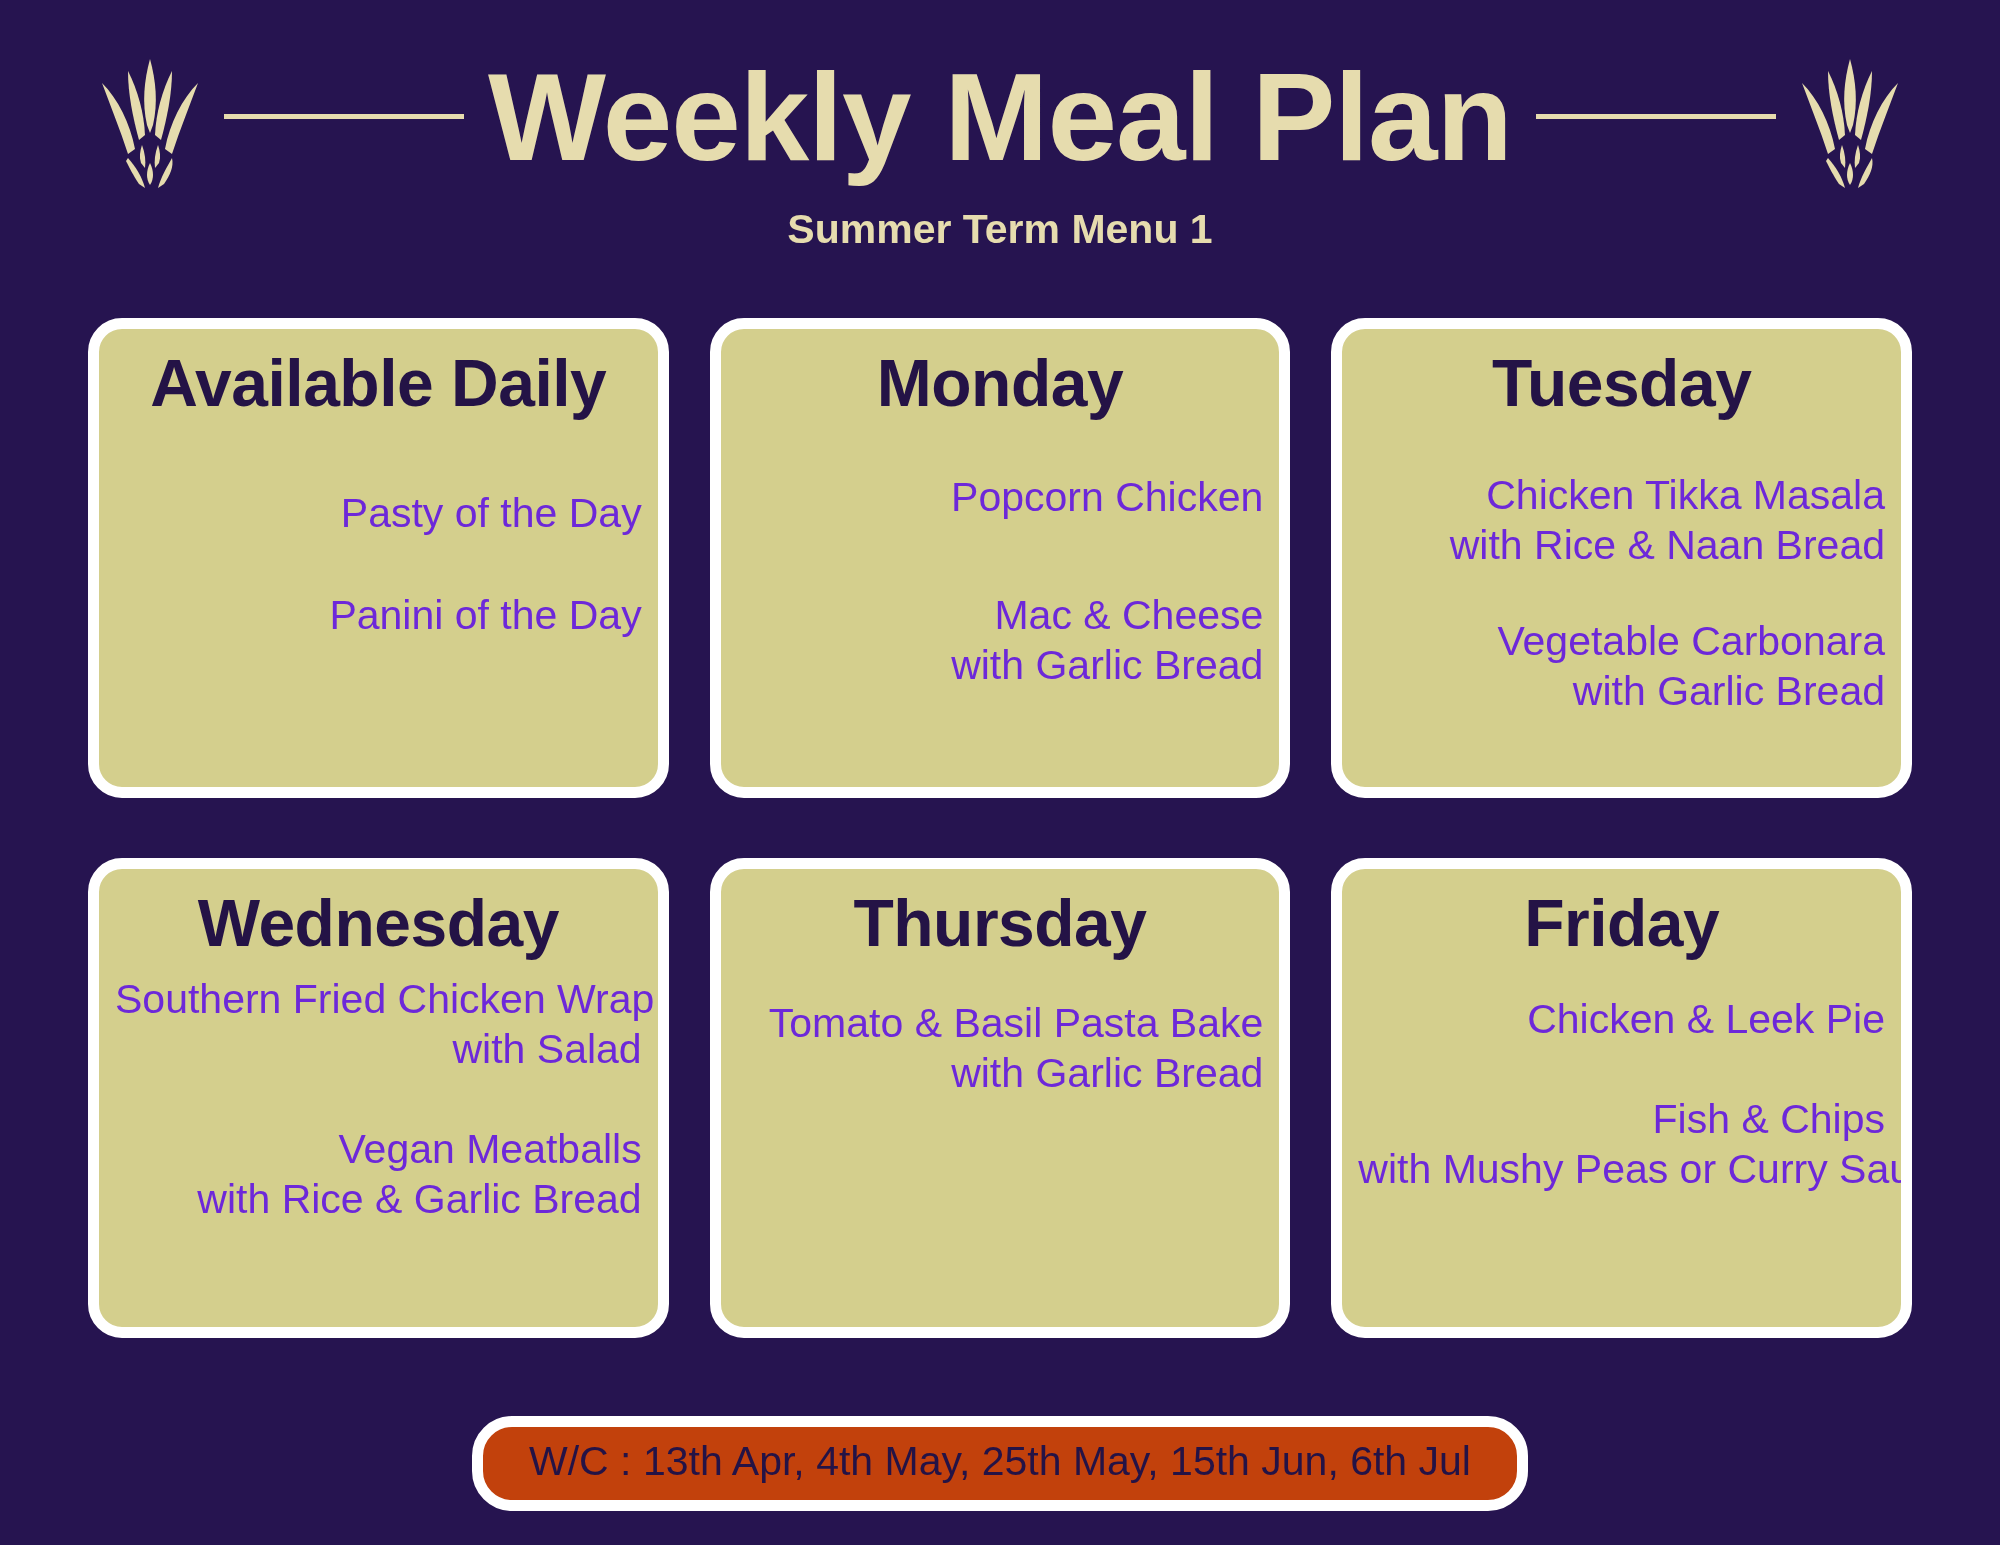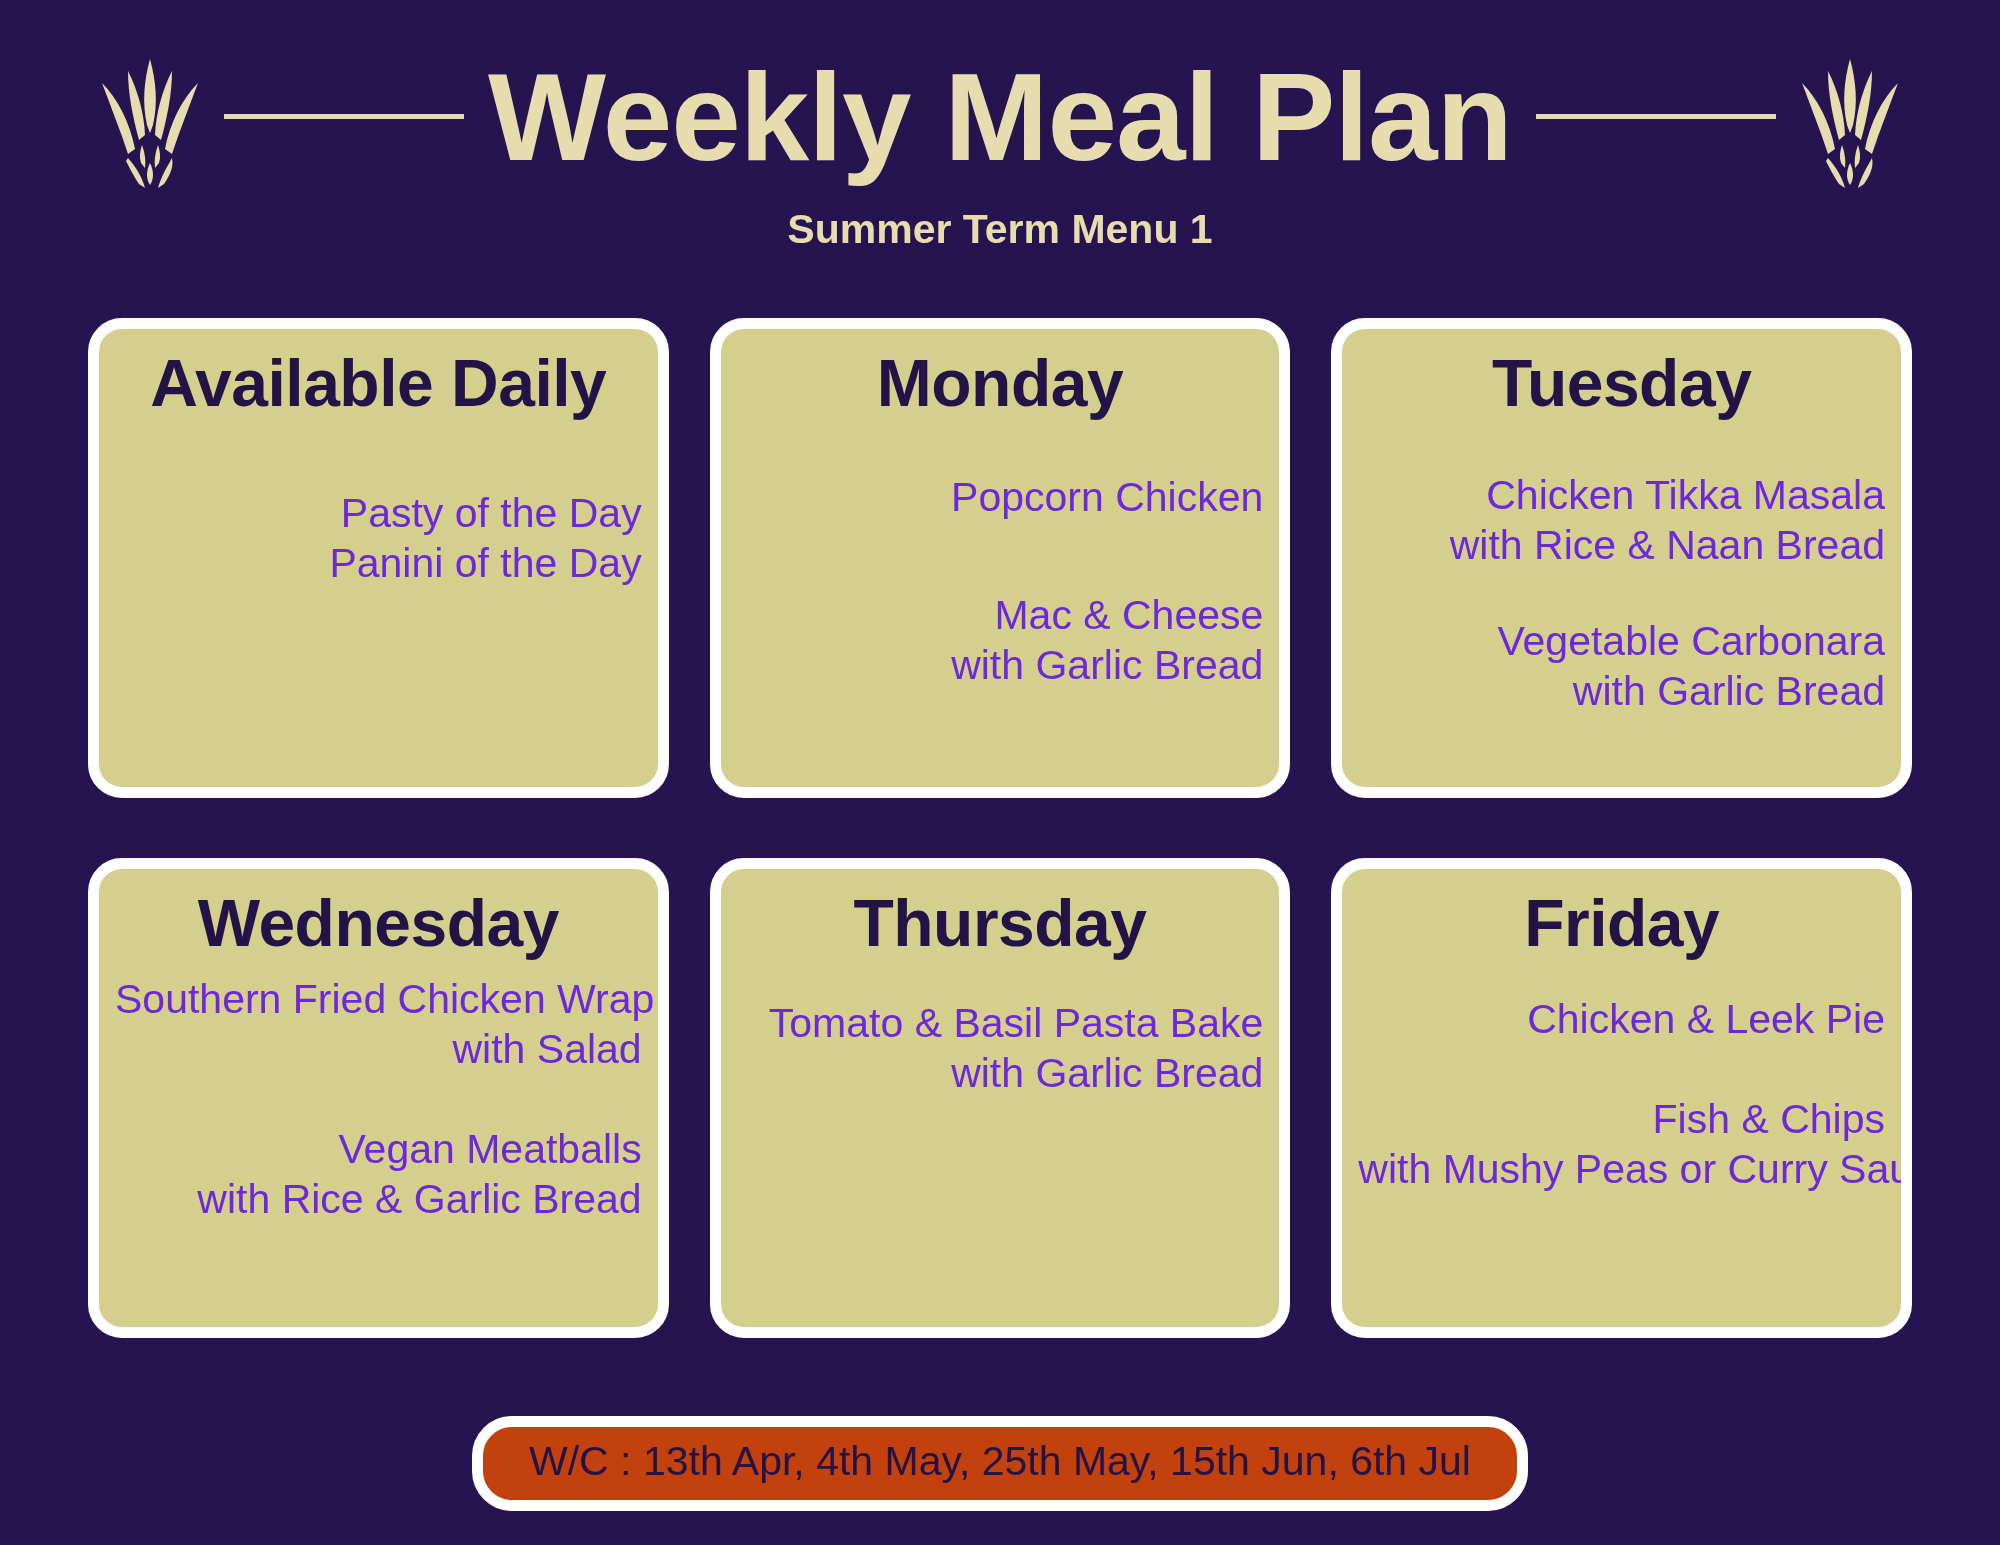--- a/index.html
+++ b/index.html
@@ -125,21 +125,21 @@
     width: 100%;
   }
 
   .meal .ml {
     display: block;
     white-space: nowrap;
   }
 
   
   .card.daily .card-body { padding-top: 58px; }
-  .card.daily .meal + .meal { }
+  .card.daily .meal + .meal { margin-top: 52px; }
 
   .card.mon .card-body { padding-top: 42px; }
   .card.mon .meal + .meal { margin-top: 68px; }
 
   .card.tue .card-body { padding-top: 40px; }
   .card.tue .meal + .meal { margin-top: 46px; }
 
   .card.wed .card-body { padding-top: 4px; }
   .card.wed .meal + .meal { margin-top: 50px; }
 

